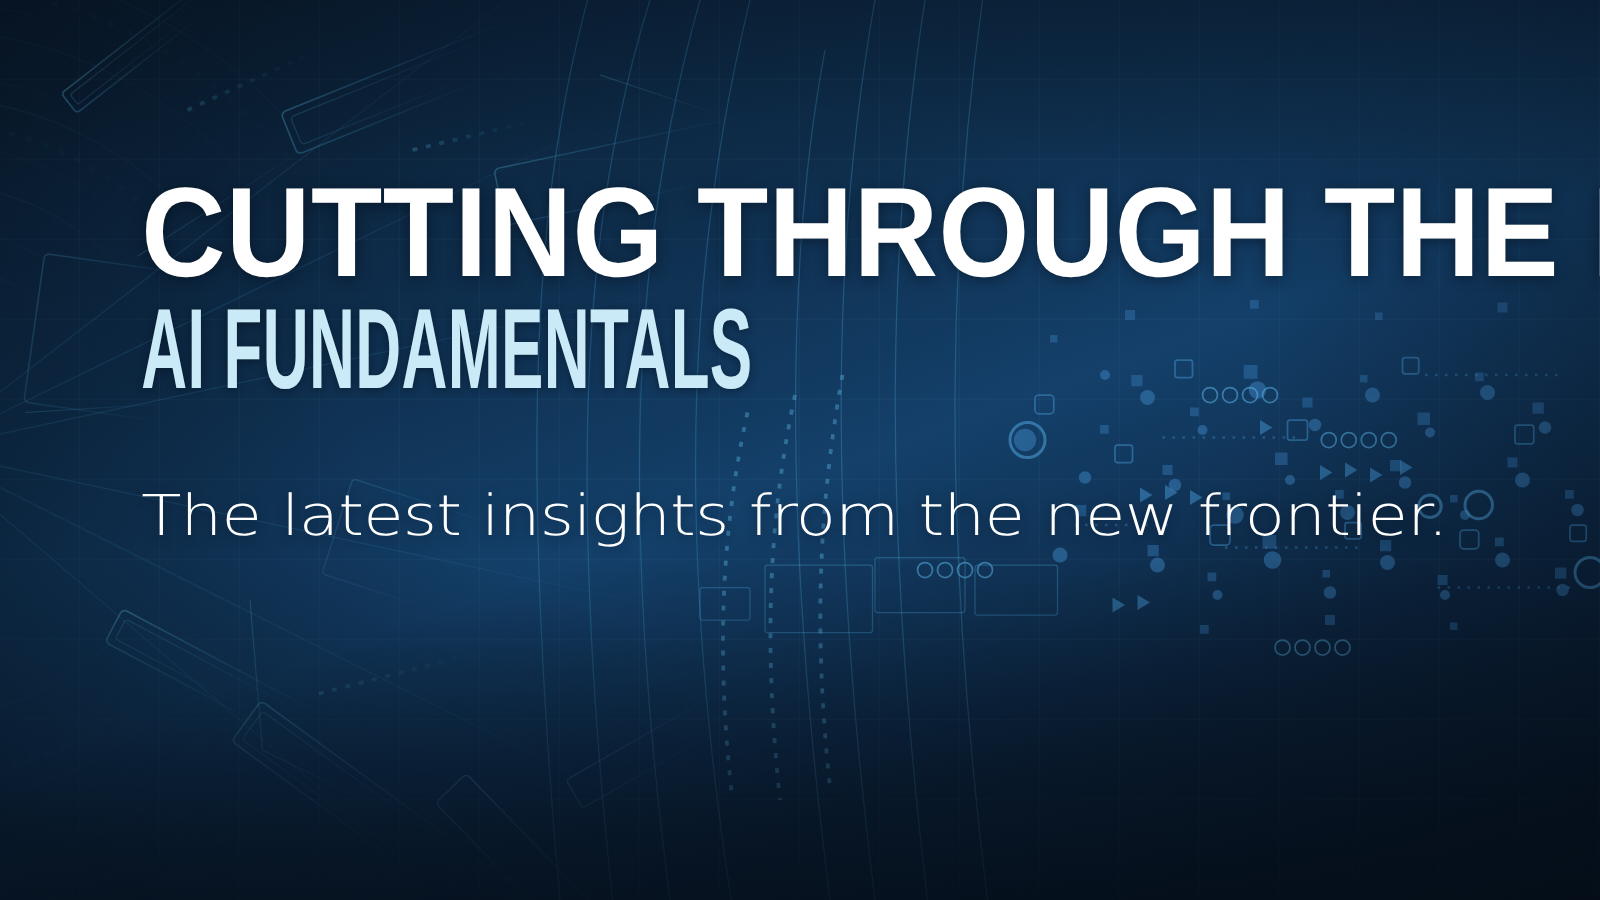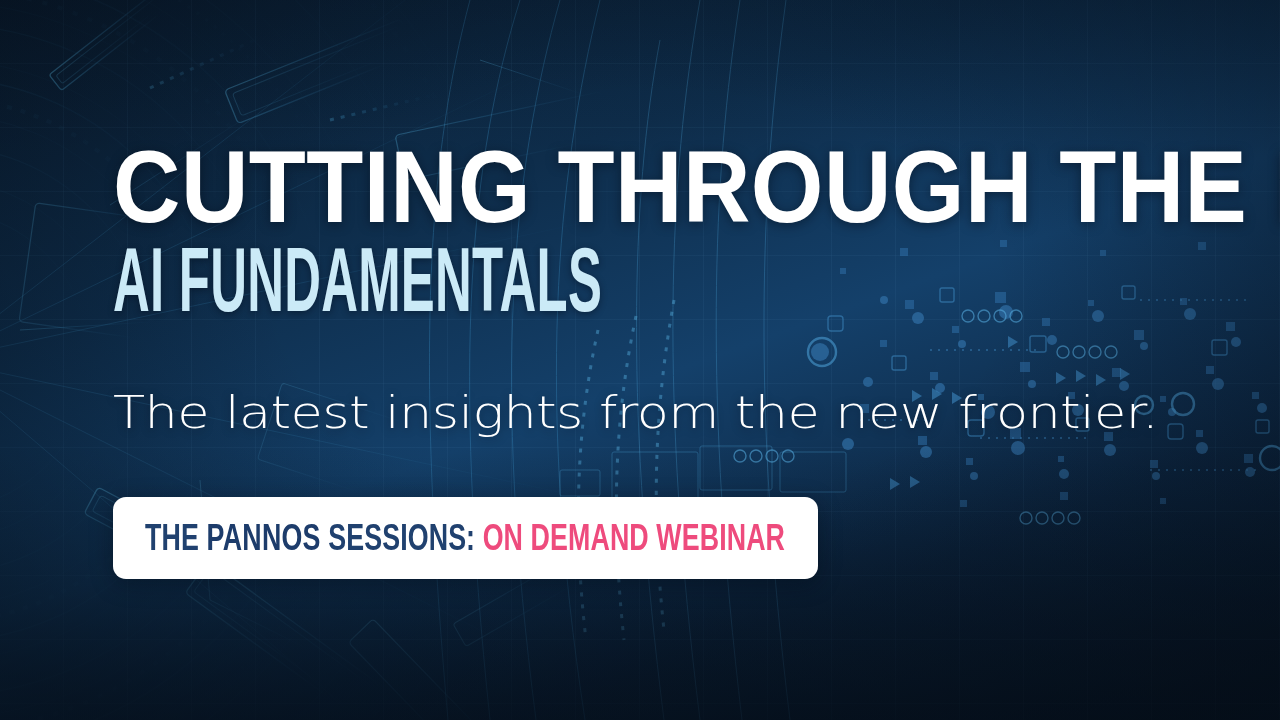--- a/index.html
+++ b/index.html
@@ -384,19 +384,14 @@
   <div id="content">
 
     <div id="headline">
       <div class="title-line" id="title-line-1" style="transform: scaleX(0.9725) scaleY(1.06);">CUTTING THROUGH THE HYPE:</div>
       <div class="title-line" id="title-line-2" style="transform: scaleX(0.5917) scaleY(1.06);">AI FUNDAMENTALS</div>
     </div>
 
     <div id="subtitle" style="transform: scaleX(1.1684); transform-origin: left center;">The latest insights from the new frontier.</div>
   </div>
 
-  <div id="badge">
-    <div id="badge-text" style="transform: scaleX(0.744) scaleY(1);">
-      <span class="badge-the">THE </span><span class="badge-brand">PANNOS</span><span class="badge-session"> SESSIONS: </span><span class="badge-pink">ON DEMAND WEBINAR</span>
-    </div>
-  </div>
 
 </div>
 
 </body></html>

